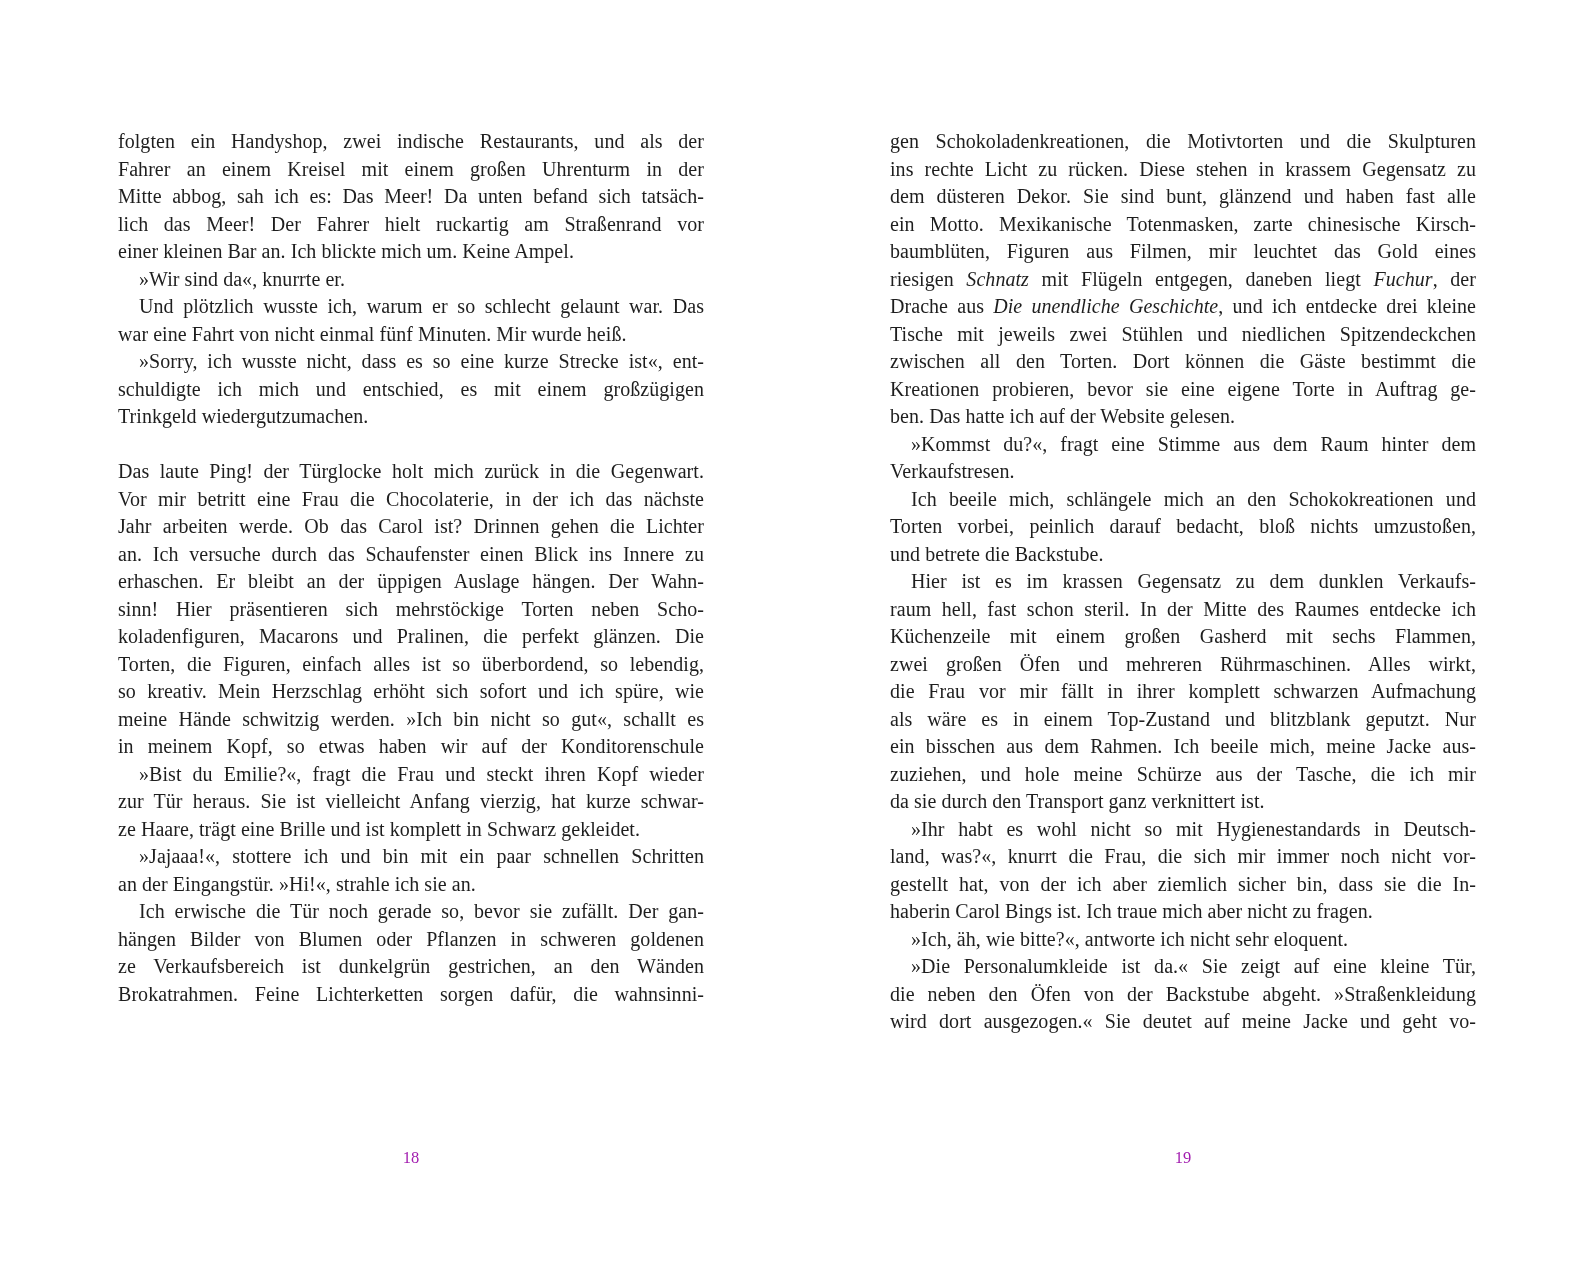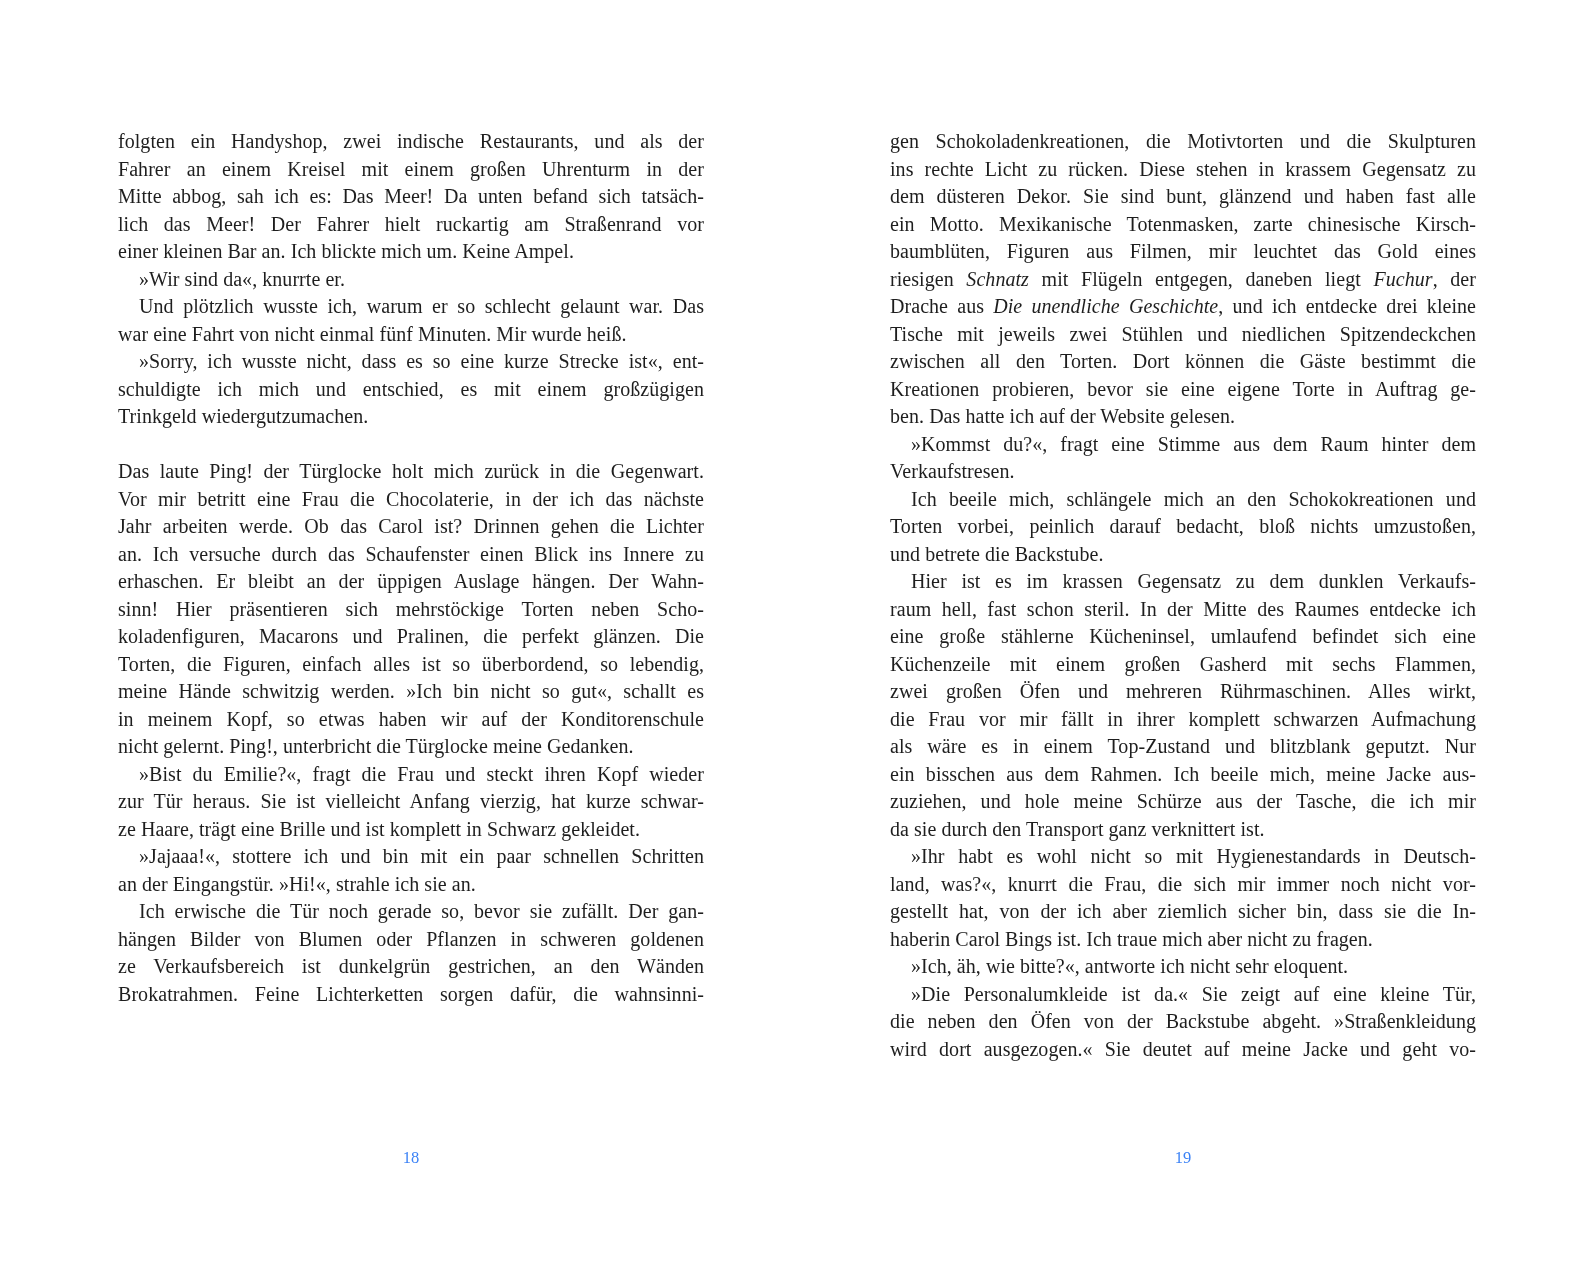--- a/index.html
+++ b/index.html
@@ -40,21 +40,21 @@
   }
   .line.last { text-align-last: left; }
   .line i { font-style: italic; }
   .pagenum {
     position: absolute;
     top: 1147px;
     width: 586px;
     text-align: center;
     font-size: 16.5px;
     line-height: 22px;
-    color: #3b82f6;
+    color: #a21caf;
   }
   .pagenum.left  { left: 118px; }
   .pagenum.right { left: 890px; text-align: center; }
 </style>
 </head>
 <body>
 
 <div class="spread">
   <section class="col left">
       <div class="para">
@@ -78,23 +78,23 @@
       </div>
       <div class="para gap">
         <div class="line">Das laute Ping! der Türglocke holt mich zurück in die Gegenwart.</div>
         <div class="line">Vor mir betritt eine Frau die Chocolaterie, in der ich das nächste</div>
         <div class="line">Jahr arbeiten werde. Ob das Carol ist? Drinnen gehen die Lichter</div>
         <div class="line">an. Ich versuche durch das Schaufenster einen Blick ins Innere zu</div>
         <div class="line">erhaschen. Er bleibt an der üppigen Auslage hängen. Der Wahn-</div>
         <div class="line">sinn! Hier präsentieren sich mehrstöckige Torten neben Scho-</div>
         <div class="line">koladenfiguren, Macarons und Pralinen, die perfekt glänzen. Die</div>
         <div class="line">Torten, die Figuren, einfach alles ist so überbordend, so lebendig,</div>
+        <div class="line">so kreativ. Mein Herzschlag erhöht sich sofort und ich spüre, wie</div>
         <div class="line">meine Hände schwitzig werden. »Ich bin nicht so gut«, schallt es</div>
         <div class="line">in meinem Kopf, so etwas haben wir auf der Konditorenschule</div>
-        <div class="line last">nicht gelernt. Ping!, unterbricht die Türglocke meine Gedanken.</div>
       </div>
       <div class="para indent">
         <div class="line">»Bist du Emilie?«, fragt die Frau und steckt ihren Kopf wieder</div>
         <div class="line">zur Tür heraus. Sie ist vielleicht Anfang vierzig, hat kurze schwar-</div>
         <div class="line last">ze Haare, trägt eine Brille und ist komplett in Schwarz gekleidet.</div>
       </div>
       <div class="para indent">
         <div class="line">»Jajaaa!«, stottere ich und bin mit ein paar schnellen Schritten</div>
         <div class="line last">an der Eingangstür. »Hi!«, strahle ich sie an.</div>
       </div>
@@ -125,21 +125,20 @@
         <div class="line last">Verkaufstresen.</div>
       </div>
       <div class="para indent">
         <div class="line">Ich beeile mich, schlängele mich an den Schokokreationen und</div>
         <div class="line">Torten vorbei, peinlich darauf bedacht, bloß nichts umzustoßen,</div>
         <div class="line last">und betrete die Backstube.</div>
       </div>
       <div class="para indent">
         <div class="line">Hier ist es im krassen Gegensatz zu dem dunklen Verkaufs-</div>
         <div class="line">raum hell, fast schon steril. In der Mitte des Raumes entdecke ich</div>
-        <div class="line">eine große stählerne Kücheninsel, umlaufend befindet sich eine</div>
         <div class="line">Küchenzeile mit einem großen Gasherd mit sechs Flammen,</div>
         <div class="line">zwei großen Öfen und mehreren Rührmaschinen. Alles wirkt,</div>
         <div class="line">die Frau vor mir fällt in ihrer komplett schwarzen Aufmachung</div>
         <div class="line">als wäre es in einem Top-Zustand und blitzblank geputzt. Nur</div>
         <div class="line">ein bisschen aus dem Rahmen. Ich beeile mich, meine Jacke aus-</div>
         <div class="line">zuziehen, und hole meine Schürze aus der Tasche, die ich mir</div>
         <div class="line last">da sie durch den Transport ganz verknittert ist.</div>
       </div>
       <div class="para indent">
         <div class="line">»Ihr habt es wohl nicht so mit Hygienestandards in Deutsch-</div>

